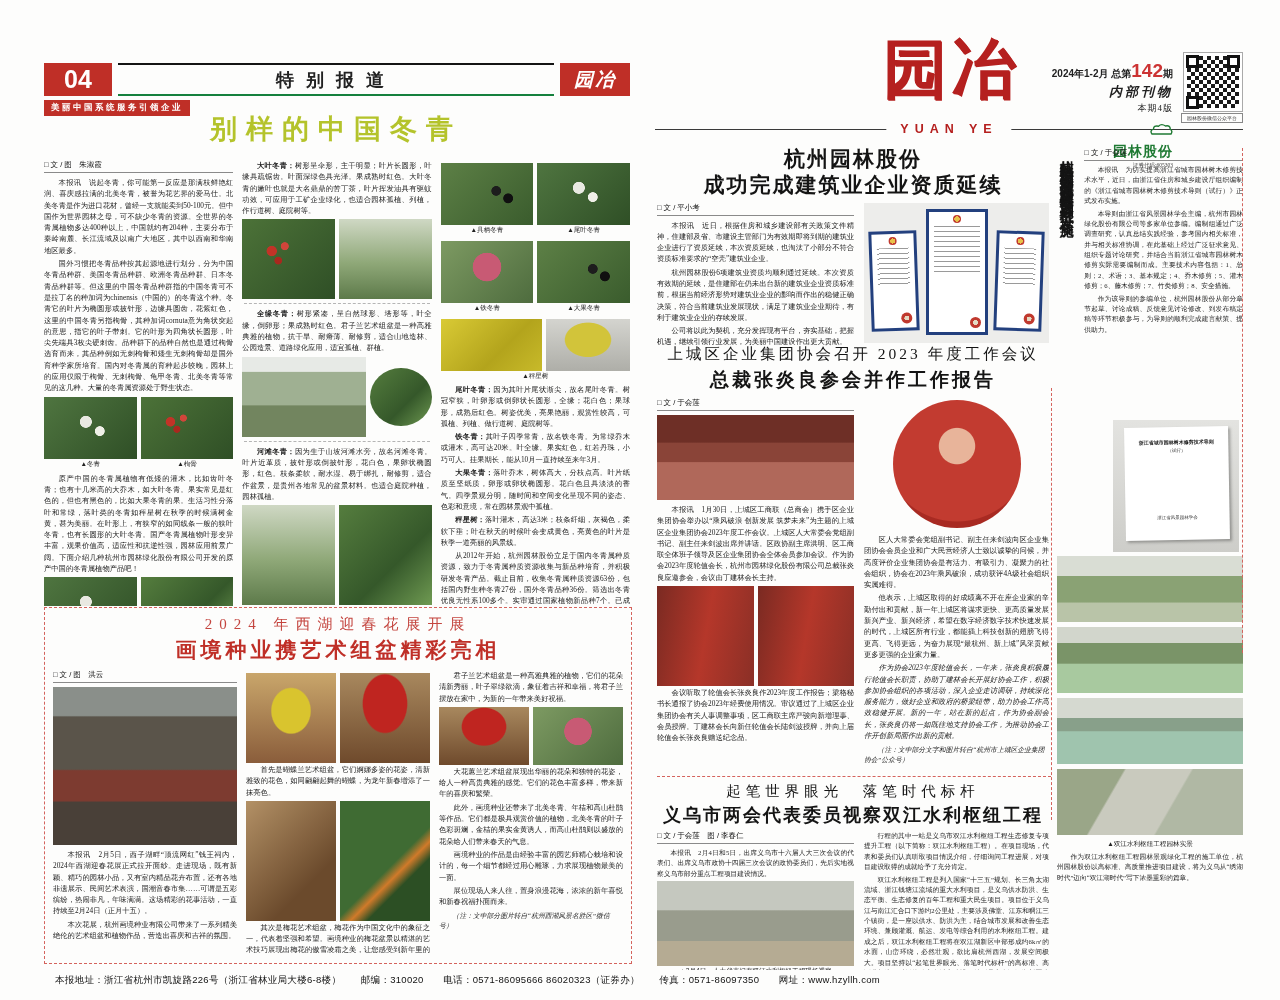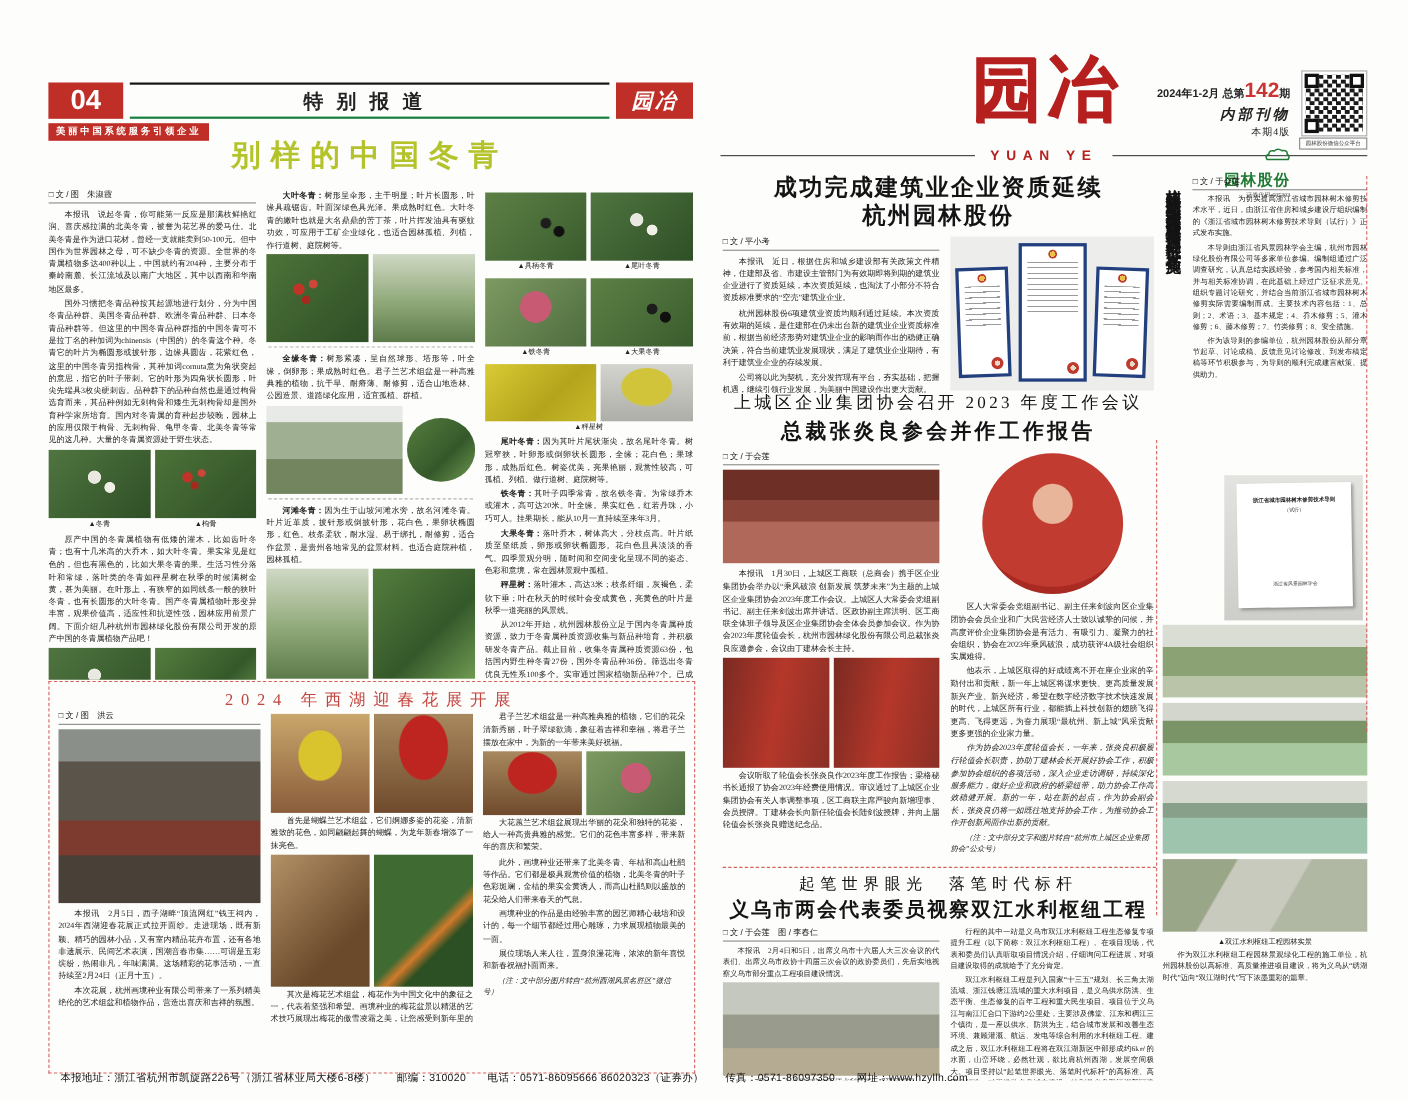--- a/index.html
+++ b/index.html
@@ -1,18 +1,18 @@
 <!DOCTYPE html>
 <html><head>
 <meta charset="utf-8">
 <style>
   html,body{margin:0;padding:0;}
   body{width:1280px;height:1000px;position:relative;background:#fdfdfc;
        font-family:"Liberation Serif",serif;color:#222;overflow:hidden;}
-  .page{position:absolute;top:12px;height:763px;}
+  .page{position:absolute;top:0;height:763px;}
   #pageL{left:40px;width:592px;}
   #pageR{left:655px;width:588px;}
 
   
   p.body{font-size:7.3px;line-height:1.55;text-align:justify;margin:0 0 2px;text-indent:2em;}
   .lead{font-weight:bold;font-family:"Liberation Sans",sans-serif;}
   .byline{font-size:7.5px;font-family:"Liberation Sans",sans-serif;border-bottom:1px solid #8a8a8a;
           padding-bottom:2px;margin-bottom:4px;color:#111;}
   .cap{font-size:6.6px;text-align:center;margin:1px 0 3px;font-family:"Liberation Sans",sans-serif;}
   .note{font-size:6.8px;font-style:italic;margin-top:4px;text-indent:2em;}
@@ -283,20 +283,21 @@
       <p class="body"><span class="lead">尾叶冬青：</span><span>因为其叶片尾状渐尖，故名尾叶冬青。树冠窄狭，叶卵形或倒卵状长圆形，全缘；花白色；果球形，成熟后红色。树姿优美，亮果艳丽，观赏性较高，可孤植、列植、做行道树、庭院树等。</span></p>
       <p class="body"><span class="lead">铁冬青：</span><span>其叶子四季常青，故名铁冬青。为常绿乔木或灌木，高可达20米。叶全缘。果实红色，红若丹珠，小巧可人。挂果期长，能从10月一直持续至来年3月。</span></p>
       <p class="body"><span class="lead">大果冬青：</span><span>落叶乔木，树体高大，分枝点高。叶片纸质至坚纸质，卵形或卵状椭圆形。花白色且具淡淡的香气。四季景观分明，随时间和空间变化呈现不同的姿态、色彩和意境，常在园林景观中孤植。</span></p>
       <p class="body"><span class="lead">秤星树：</span><span>落叶灌木，高达3米；枝条纤细，灰褐色，柔软下垂；叶在秋天的时候叶会变成黄色，亮黄色的叶片是秋季一道亮丽的风景线。</span></p>
       <p class="body">从2012年开始，杭州园林股份立足于国内冬青属种质资源，致力于冬青属种质资源收集与新品种培育，并积极研发冬青产品。截止目前，收集冬青属种质资源63份，包括国内野生种冬青27份，国外冬青品种36份。筛选出冬青优良无性系100多个。实审通过国家植物新品种7个。已成功生产化的冬青产品达20多种，由杭州画境种业有限公司销售，欢迎大家选购！</p>
     </div>
   </div>
 
   <div class="flower">
     <div class="flower-t1">2024 年西湖迎春花展开展</div>
+    <div class="flower-t2">画境种业携艺术组盆精彩亮相</div>
     <div class="flower-cols">
       <div class="col">
         <div class="byline">□ 文 / 图　洪云</div>
         <div class="ph h158 g-temple"></div>
         <p class="body" style="margin-top:4px">本报讯　2月5日，西子湖畔“顶流网红”钱王祠内，2024年西湖迎春花展正式拉开面纱。走进现场，既有新颖、精巧的园林小品，又有室内精品花卉布置，还有各地非遗展示、民间艺术表演，国潮音春市集……可谓是五彩缤纷，热闹非凡，年味满满。这场精彩的花事活动，一直持续至2月24日（正月十五）。</p>
         <p class="body">本次花展，杭州画境种业有限公司带来了一系列精美绝伦的艺术组盆和植物作品，营造出喜庆和吉祥的氛围。</p>
       </div>
       <div class="col">
         <div class="prow">
           <div class="pc">
@@ -358,22 +359,22 @@
   </div>
   <div class="qr">
     <div class="qr-pat"></div>
     <div class="qr-eye tl"></div>
     <div class="qr-eye tr"></div>
     <div class="qr-eye bl"></div>
   </div>
   <div class="qr-cap">园林股份微信公众平台</div>
 
   <div class="artA">
+    <div class="tA">杭州园林股份</div>
     <div class="tA">成功完成建筑业企业资质延续</div>
-    <div class="tA">杭州园林股份</div>
     <div class="acols">
       <div class="acol-l">
         <div class="byline">□ 文 / 平小考</div>
         <p class="body">本报讯　近日，根据住房和城乡建设部有关政策文件精神，住建部及省、市建设主管部门为有效期即将到期的建筑业企业进行了资质延续，本次资质延续，也淘汰了小部分不符合资质标准要求的“空壳”建筑业企业。</p>
         <p class="body">杭州园林股份6项建筑业资质均顺利通过延续。本次资质有效期的延续，是住建部在仍未出台新的建筑业企业资质标准前，根据当前经济形势对建筑业企业的影响而作出的稳健正确决策，符合当前建筑业发展现状，满足了建筑业企业期待，有利于建筑业企业的存续发展。</p>
         <p class="body">公司将以此为契机，充分发挥现有平台，夯实基础，把握机遇，继续引领行业发展，为美丽中国建设作出更大贡献。</p>
       </div>
       <div class="acol-r">
         <div class="certs">
           <div class="cert c1">

